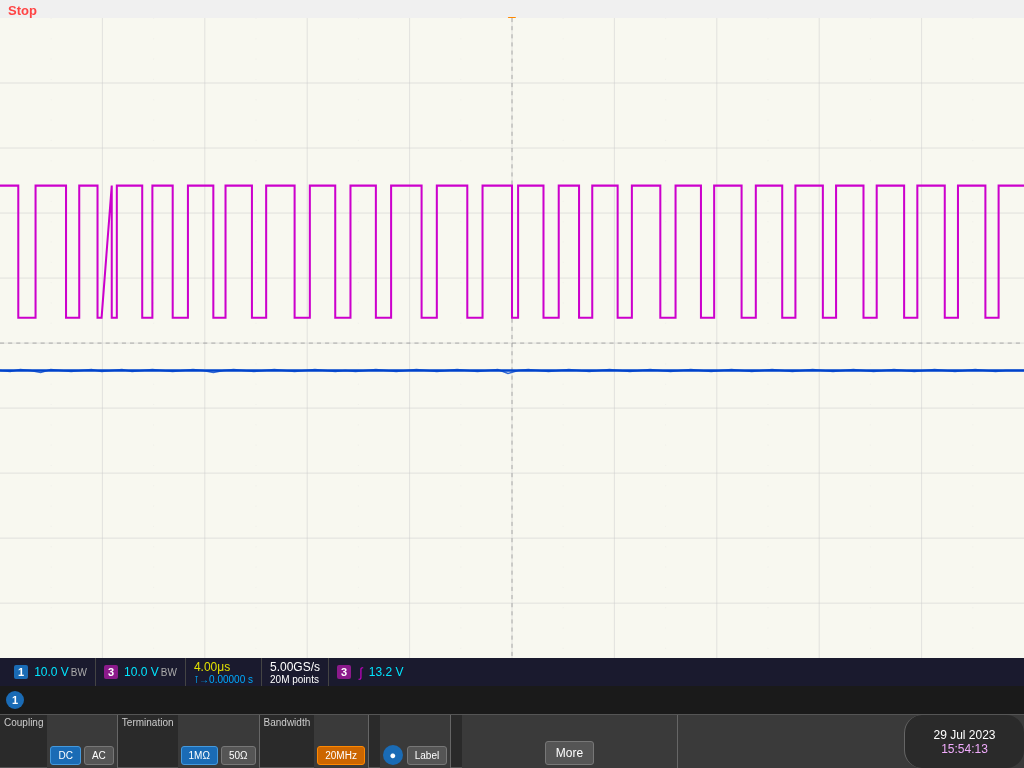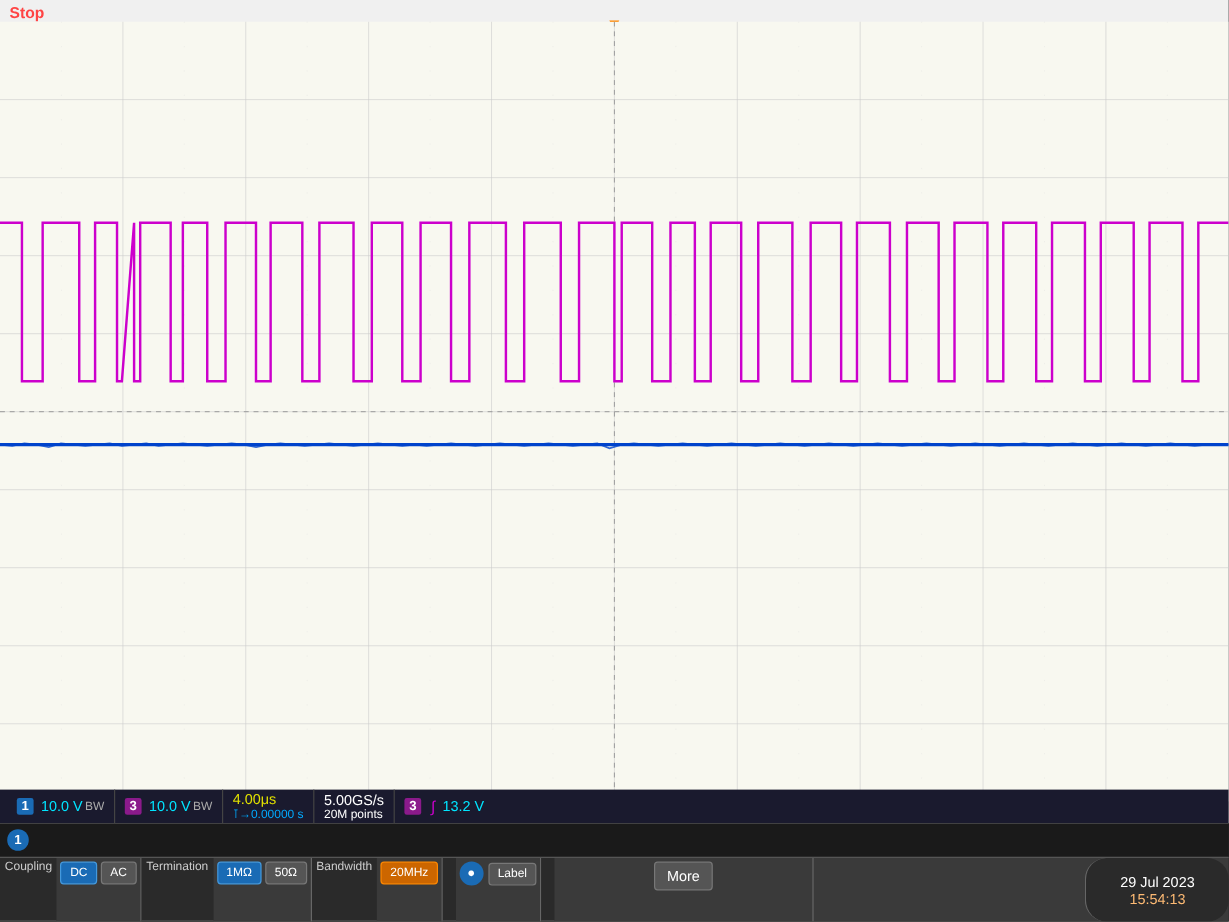--- a/index.html
+++ b/index.html
@@ -179,21 +179,21 @@
       color: #ccc;
       font-size: 10px;
       text-align: center;
       padding: 2px 4px;
       border-bottom: 1px solid #555;
     }
 
     .ctrl-buttons {
       display: flex;
       flex: 1;
-      align-items: flex-start;
+      align-items: flex-end;
       justify-content: center;
       gap: 3px;
       padding: 3px;
     }
 
     .ctrl-btn {
       background: #555;
       color: white;
       border: 1px solid #777;
       border-radius: 3px;
@@ -277,21 +277,21 @@
       display: flex;
       flex-direction: column;
       align-items: center;
       justify-content: center;
       padding: 4px 12px;
       min-width: 120px;
       border-radius: 18px;
     }
 
     .date-line { color: white; font-size: 12px; }
-    .time-line { color: #fdba74; font-size: 12px; }
+    .time-line { color: #f0abfc; font-size: 12px; }
 
     
     #waveform-svg {
       position: absolute;
       top: 18px;
       left: 0;
       right: 16px;
       bottom: 28px;
       width: 100%;
     }

